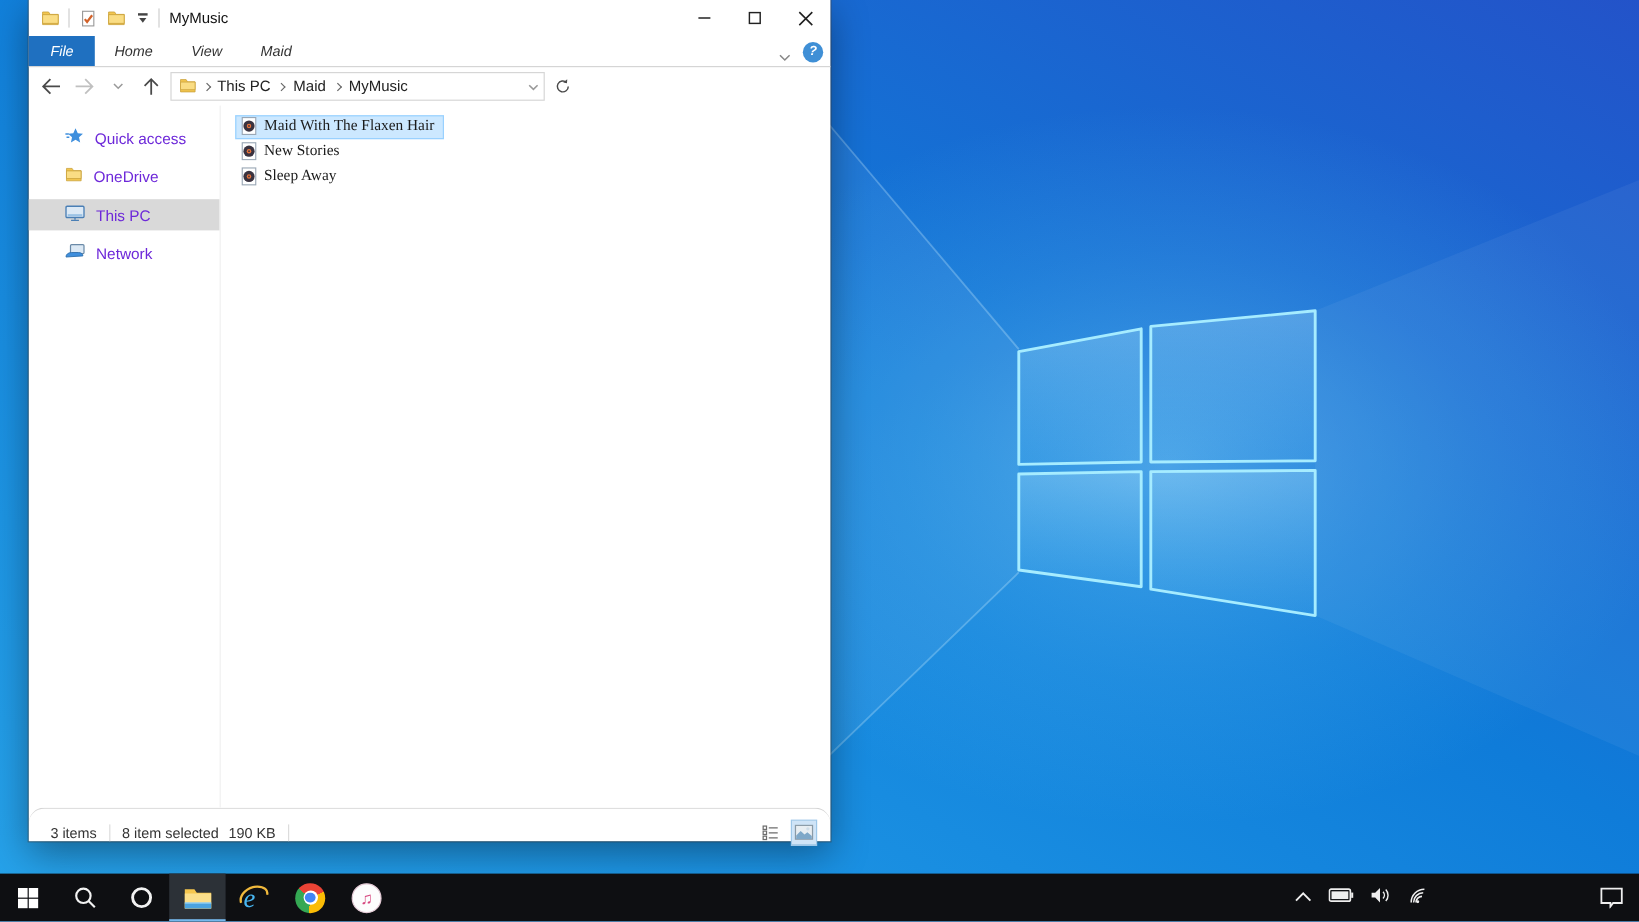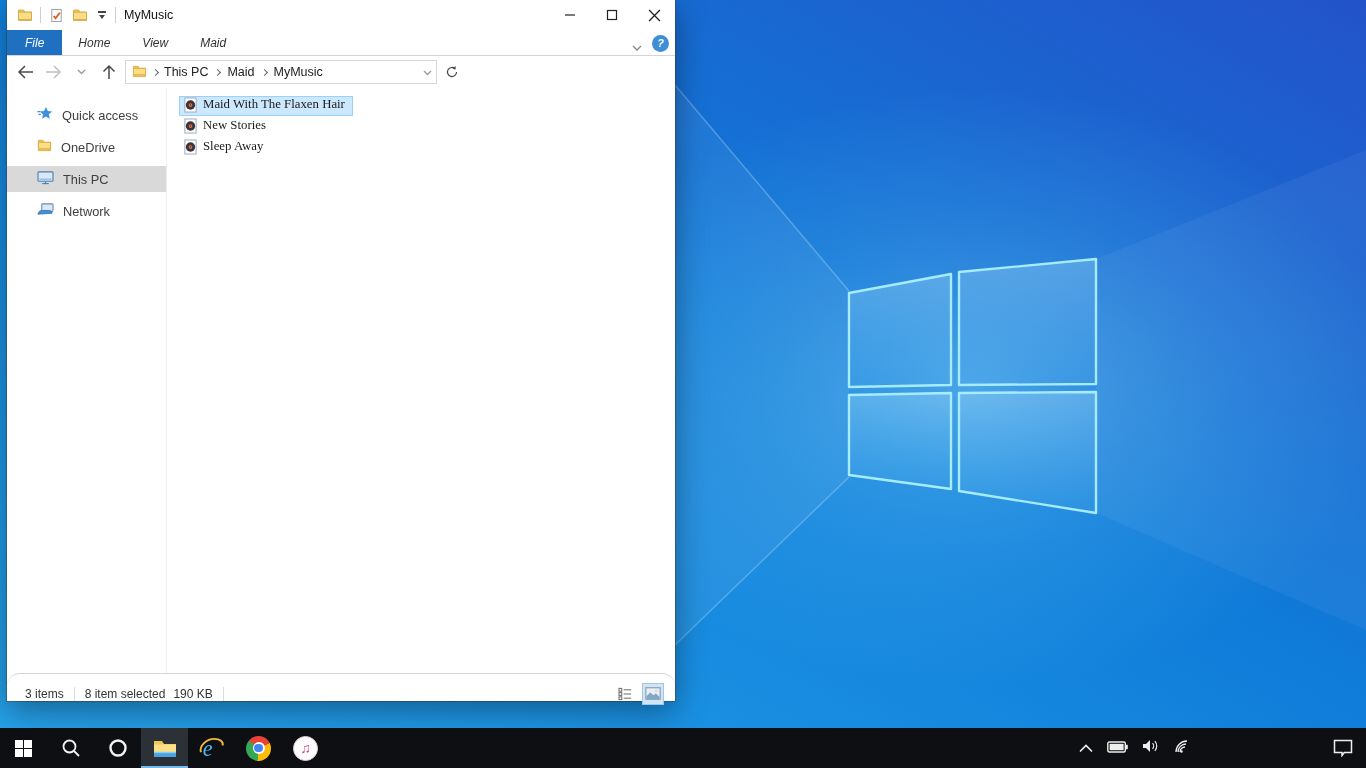--- a/index.html
+++ b/index.html
@@ -4,21 +4,21 @@
 <style>
   * { margin:0; padding:0; box-sizing:border-box; }
   html,body { width:1366px; height:768px; overflow:hidden; font-family:"Liberation Sans", sans-serif; }
   .stage { position:relative; width:1366px; height:768px; background:#0f7cd9; }
 
   
   .wallpaper { position:absolute; inset:0; }
   .wallpaper svg { display:block; width:100%; height:100%; }
 
   
-  .window { position:absolute; left:7px; top:0; width:668px; height:701px; background:#fff;
+  .window { position:absolute; left:24px; top:0; width:668px; height:701px; background:#fff;
             box-shadow:0 10px 30px rgba(0,0,0,.38), 0 0 0 1px rgba(70,70,70,.45); font-size:12px; color:#1a1a1a; }
 
   .titlebar { height:30px; display:flex; align-items:center; padding-left:9px; }
   .qat { display:flex; align-items:center; gap:6px; }
   .qat .sep { width:1px; height:16px; background:#cfcfcf; }
   .qat-btn { display:flex; align-items:center; justify-content:center; width:18px; height:18px; }
   .qat-caret { display:flex; flex-direction:column; align-items:center; width:14px; }
   .qat-caret .bar { width:8px; height:1.6px; background:#444; margin-bottom:2px; }
   .qat-caret .tri { width:0; height:0; border-left:3.5px solid transparent; border-right:3.5px solid transparent; border-top:4px solid #444; }
   .win-title { margin-left:8px; font-size:12.5px; color:#111; }
@@ -38,21 +38,21 @@
   .crumbs { display:flex; align-items:center; gap:7px; font-size:12.5px; color:#222; }
   .crumb-sep { width:5px; height:5px; border-top:1.6px solid #666; border-right:1.6px solid #666; transform:rotate(45deg); margin-top:1px; }
   .addr-chevron { margin-left:auto; }
   .refresh-btn { width:22px; height:24px; display:flex; align-items:center; justify-content:center; }
   .searchbox { height:24px; margin-left:8px; flex:1; border:1px solid #d6d6d6; display:flex; align-items:center; padding:0 6px 0 8px; }
   .searchbox input { border:none; outline:none; flex:1; font-size:12.5px; color:#444; font-family:"Liberation Sans", sans-serif; background:transparent; }
   .searchbox input::placeholder { color:#8a8a8a; opacity:1; }
 
   .content { display:flex; height:585px; }
   .sidebar { width:159px; padding-top:14px; flex:none; }
-  .side-item { height:26px; margin-bottom:6px; display:flex; align-items:center; padding-left:30px; gap:9px; font-size:12.8px; color:#404040; }
+  .side-item { height:26px; margin-bottom:6px; display:flex; align-items:center; padding-left:30px; gap:9px; font-size:12.8px; color:#6d28d9; }
   .side-item.selected { background:#d9d9d9; }
   .filepane { flex:1; padding:8px 0 0 12px; border-left:1px solid #f0f0f0; }
   .file-row { display:flex; gap:5px; height:20px; margin-bottom:1px; width:fit-content; padding:0 7px 0 3px; border:1px solid transparent; font-size:12.8px;font-family:Liberation Serif, serif; }
   .file-row.selected { background:#cce8ff; border-color:#99d1ff; }
 
   .statusbar { height:40px; border-top:1px solid #d5d5d5; display:flex; align-items:center; padding:0 12px 0 18px; font-size:12px; color:#333;border-radius:13px; }
   .status-sep { width:1px; height:14px; background:#dcdcdc; margin:0 10px; }
   .status-right { margin-left:auto; display:flex; align-items:center; gap:8px; }
   .view-toggle { width:20px; height:20px; display:flex; align-items:center; justify-content:center; }
   .view-toggle.selected { background:#cfe4f7; outline:1px solid #9ec7e8; }

